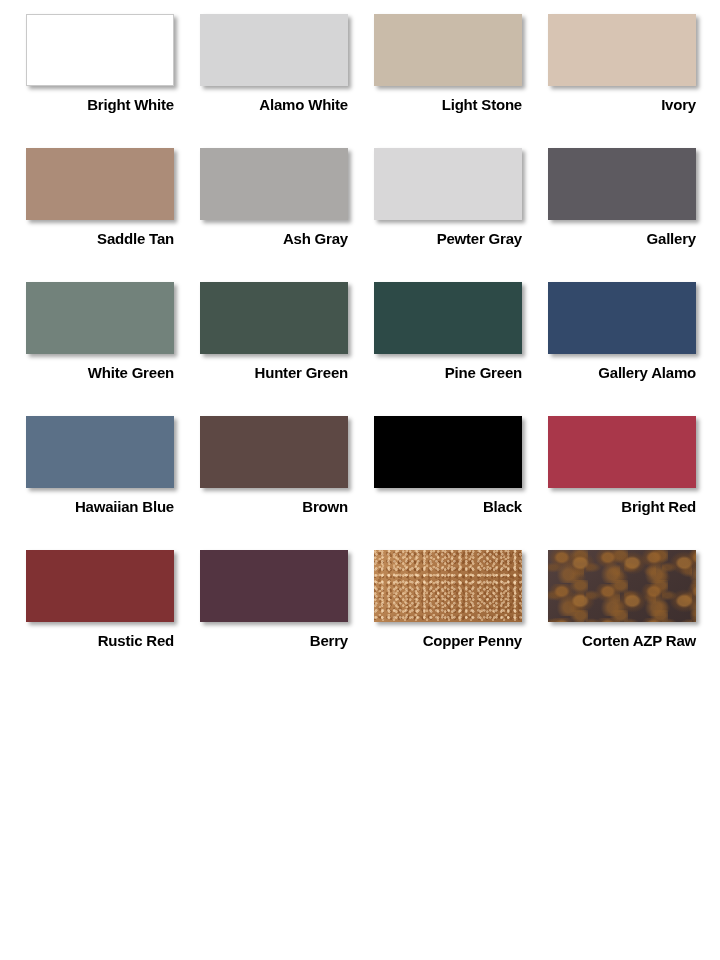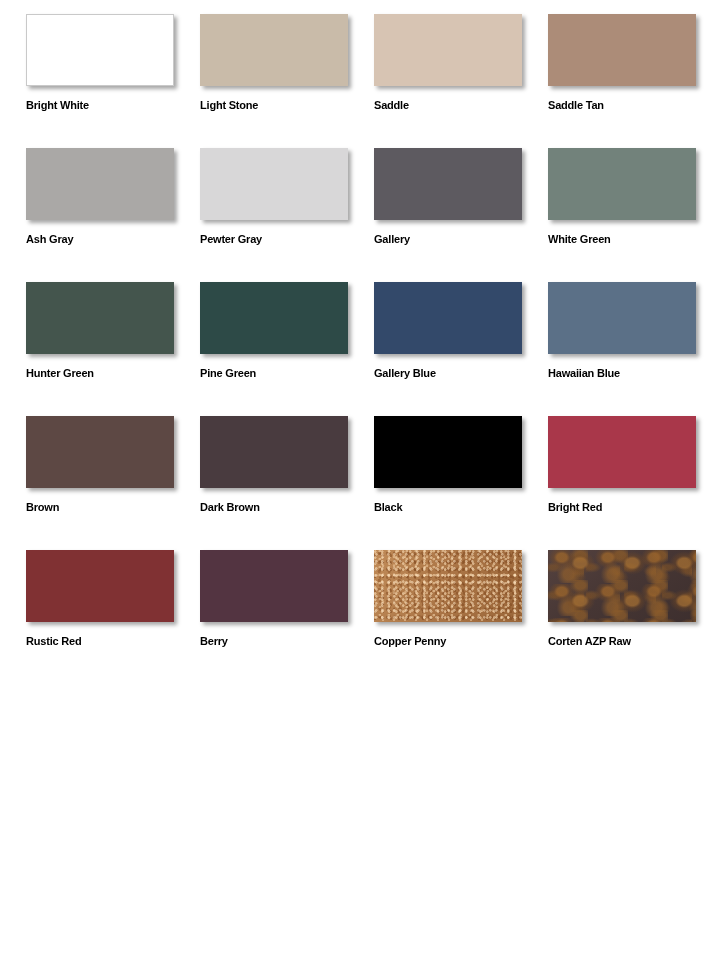--- a/index.html
+++ b/index.html
@@ -42,22 +42,22 @@
   }
   .chip.bordered{
     border:1px solid #c9c9c9;
   }
   .chip-tex{
     position:absolute;
     inset:0;
   }
   .label{
     width:148px;
-    text-align:left;
-    font-size:11px;
+    text-align:right;
+    font-size:15px;
     font-weight:bold;
     color:#000000;
     letter-spacing:-0.2px;
     margin-top:11px;
     white-space:nowrap;
     line-height:16px;
   }
   
   .tex-copper{
     background-color:#b07d4e;
@@ -105,28 +105,34 @@
 <div id="palette">
   <div class="grid" id="swatch-grid">
       <div class="cell">
         <div class="chip-wrap">
           <div class="chip bordered" style="background-color: rgb(255, 255, 255);"></div>
           <div class="label">Bright White</div>
         </div>
       </div>
       <div class="cell">
         <div class="chip-wrap">
+          <div class="chip" style="background-color: rgb(213, 213, 214);"></div>
+          <div class="label">Alamo White</div>
+        </div>
+      </div>
+      <div class="cell">
+        <div class="chip-wrap">
           <div class="chip" style="background-color: rgb(201, 187, 169);"></div>
           <div class="label">Light Stone</div>
         </div>
       </div>
       <div class="cell">
         <div class="chip-wrap">
           <div class="chip" style="background-color: rgb(215, 196, 179);"></div>
-          <div class="label">Saddle</div>
+          <div class="label">Ivory</div>
         </div>
       </div>
       <div class="cell">
         <div class="chip-wrap">
           <div class="chip" style="background-color: rgb(172, 140, 120);"></div>
           <div class="label">Saddle Tan</div>
         </div>
       </div>
       <div class="cell">
         <div class="chip-wrap">
@@ -160,39 +166,33 @@
       </div>
       <div class="cell">
         <div class="chip-wrap">
           <div class="chip" style="background-color: rgb(45, 74, 71);"></div>
           <div class="label">Pine Green</div>
         </div>
       </div>
       <div class="cell">
         <div class="chip-wrap">
           <div class="chip" style="background-color: rgb(51, 73, 106);"></div>
-          <div class="label">Gallery Blue</div>
+          <div class="label">Gallery Alamo</div>
         </div>
       </div>
       <div class="cell">
         <div class="chip-wrap">
           <div class="chip" style="background-color: rgb(91, 112, 135);"></div>
           <div class="label">Hawaiian Blue</div>
         </div>
       </div>
       <div class="cell">
         <div class="chip-wrap">
           <div class="chip" style="background-color: rgb(93, 72, 68);"></div>
           <div class="label">Brown</div>
-        </div>
-      </div>
-      <div class="cell">
-        <div class="chip-wrap">
-          <div class="chip" style="background-color: rgb(73, 59, 63);"></div>
-          <div class="label">Dark Brown</div>
         </div>
       </div>
       <div class="cell">
         <div class="chip-wrap">
           <div class="chip" style="background-color: rgb(0, 0, 0);"></div>
           <div class="label">Black</div>
         </div>
       </div>
       <div class="cell">
         <div class="chip-wrap">

